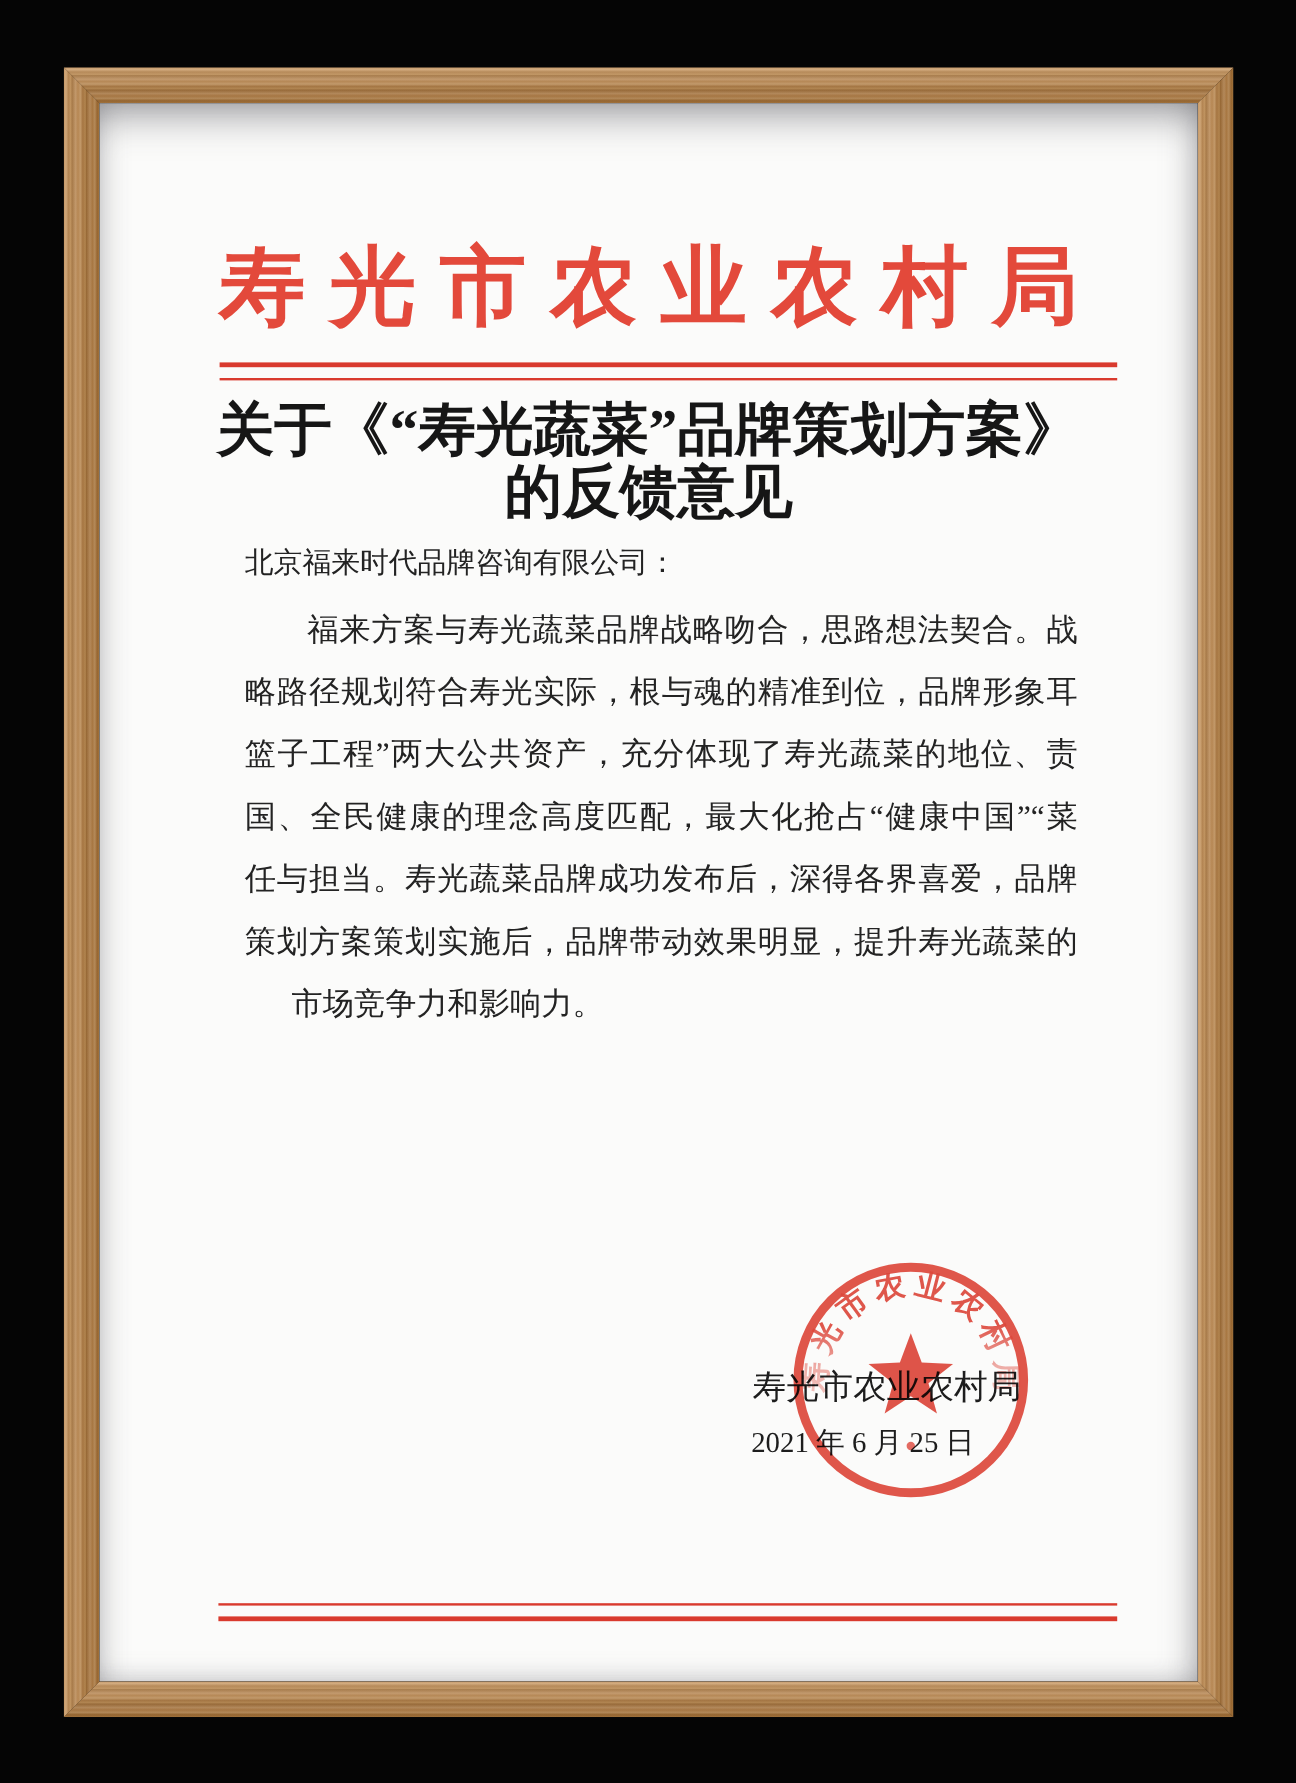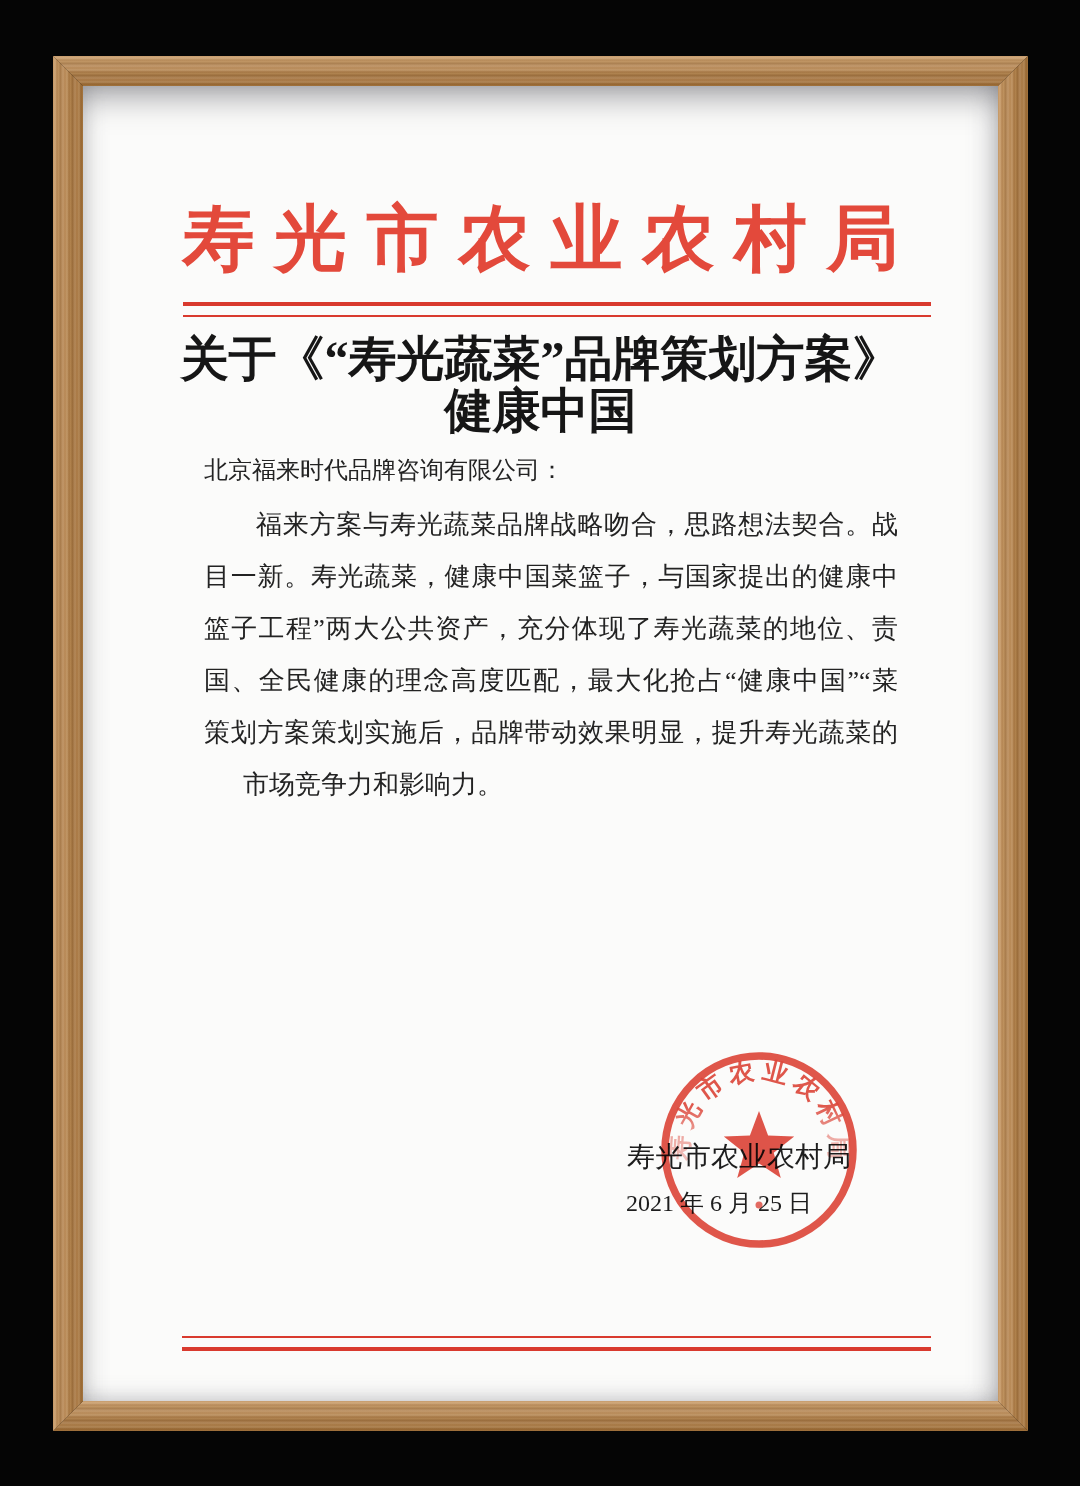--- a/index.html
+++ b/index.html
@@ -126,30 +126,31 @@
     <div class="piece right grain-v"></div>
 
     <div class="paper">
 
       <div class="header-title">寿光市农业农村局</div>
 
       <div class="rule-top"></div>
 
       <div class="doc-title">
         <div>关于《“寿光蔬菜”品牌策划方案》</div>
-        <div>健康中国</div>
+        <div>的反馈意见</div>
       </div>
 
       <div class="salutation">北京福来时代品牌咨询有限公司：</div>
 
       <div class="body-text">
         <div class="body-line indent">福来方案与寿光蔬菜品牌战略吻合，思路想法契合。战</div>
-        <div class="body-line">目一新。寿光蔬菜，健康中国菜篮子，与国家提出的健康中</div>
+        <div class="body-line">略路径规划符合寿光实际，根与魂的精准到位，品牌形象耳</div>
         <div class="body-line">篮子工程”两大公共资产，充分体现了寿光蔬菜的地位、责</div>
         <div class="body-line">国、全民健康的理念高度匹配，最大化抢占“健康中国”“菜</div>
+        <div class="body-line">任与担当。寿光蔬菜品牌成功发布后，深得各界喜爱，品牌</div>
         <div class="body-line">策划方案策划实施后，品牌带动效果明显，提升寿光蔬菜的</div>
         <div class="body-line last">市场竞争力和影响力。</div>
       </div>
 
       <div class="signature">寿光市农业农村局</div>
 
       <div class="date">2021 年 6 月 25 日</div>
 
       <svg class="seal" viewBox="0 0 202 202">
         <defs>

